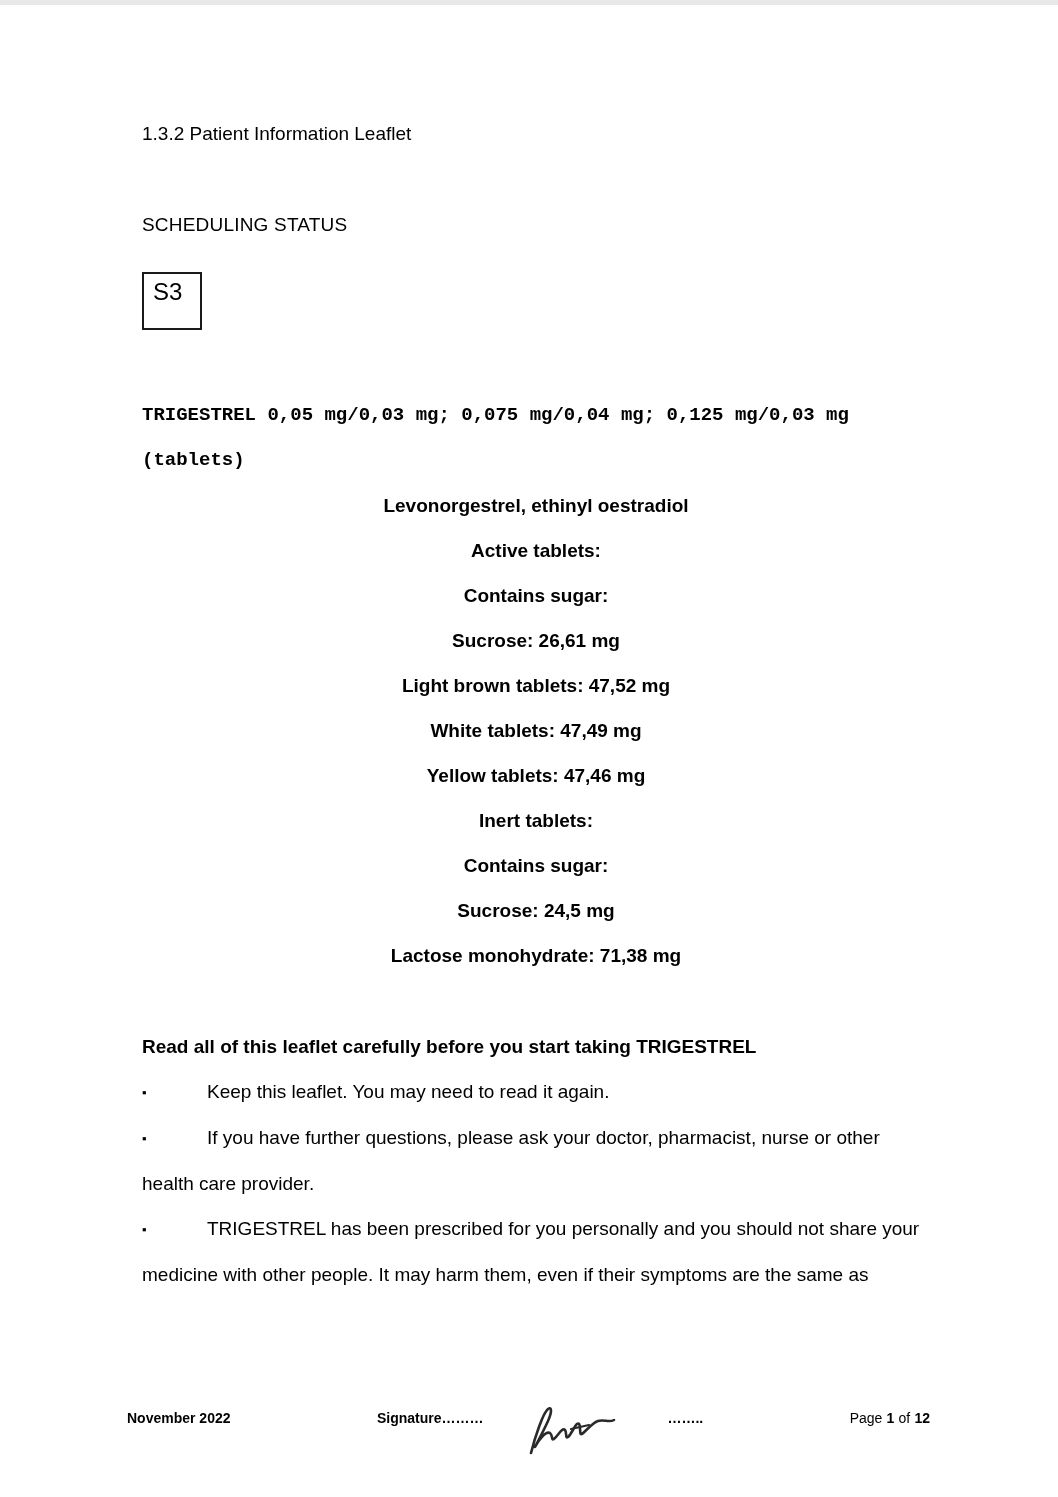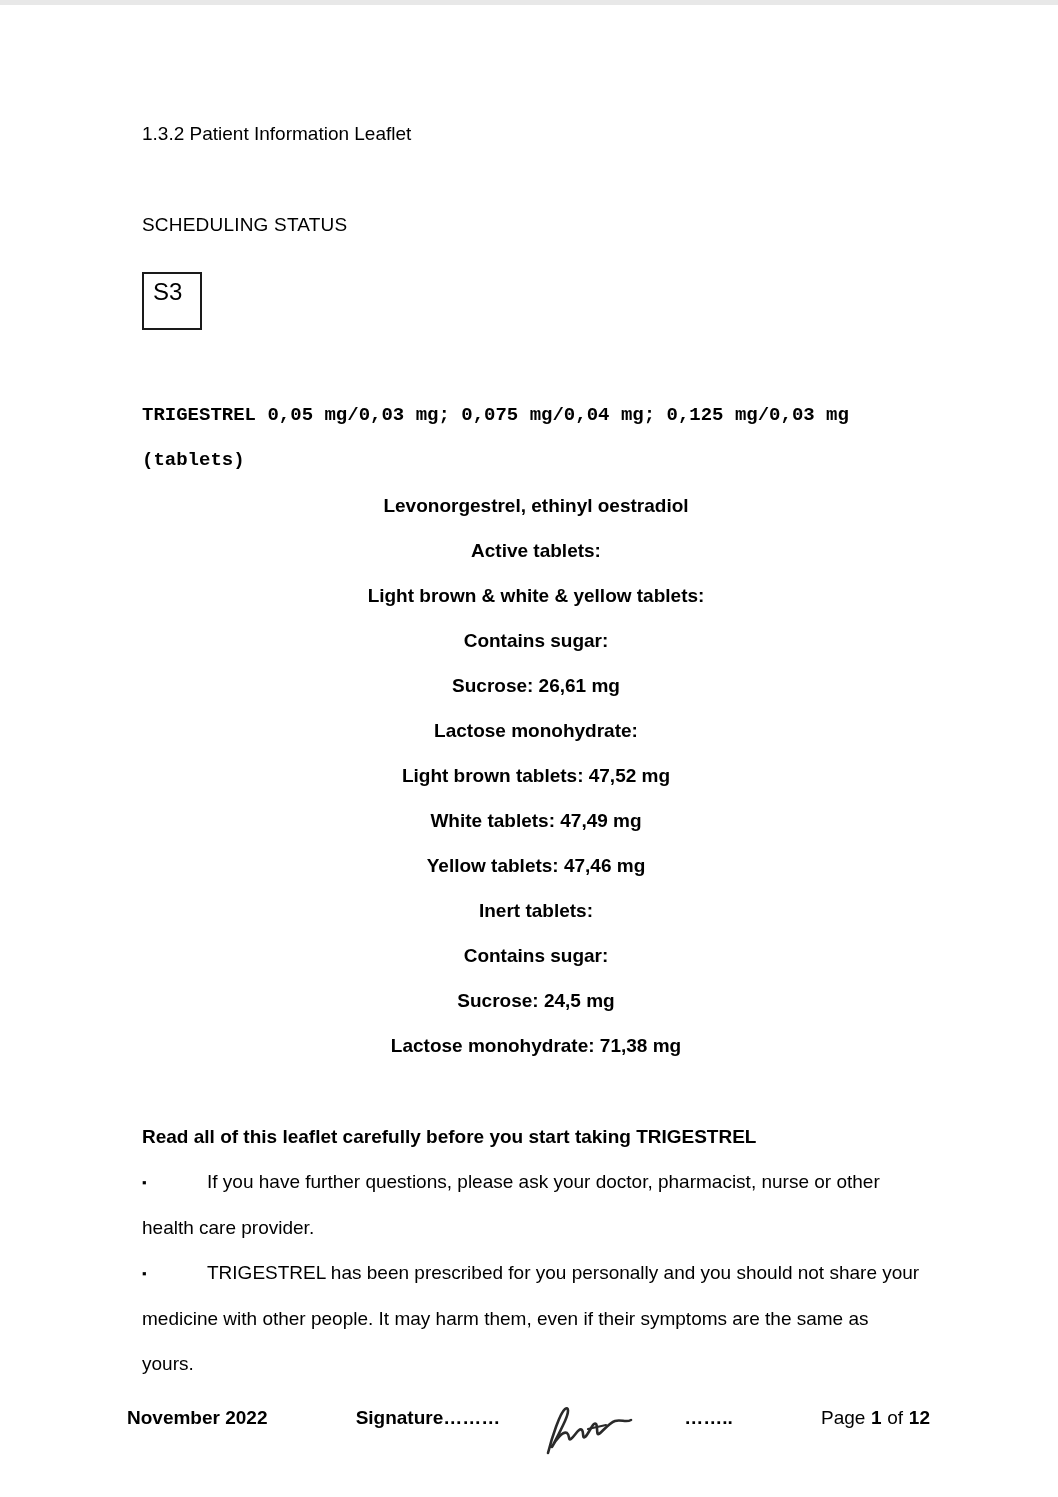--- a/index.html
+++ b/index.html
@@ -46,21 +46,21 @@
   .b-cont { display: block; }
   .footer {
     position: absolute;
     left: 127px;
     right: 128px;
     top: 1398px;
     display: flex;
     justify-content: space-between;
     align-items: baseline;
     font-weight: bold;
-    font-size: 19px;
+    font-size: 14px;
     line-height: 30px;
   }
   .footer-date { }
   .sig-group { display: flex; align-items: baseline; gap: 46px; }
   .sig-scrawl {
     width: 104px;
     height: 56px;
     vertical-align: -8px;
     margin: 0 -4px -12px -8px;
     align-self: flex-end;
@@ -80,44 +80,44 @@
     <p class="scheduling-status">SCHEDULING STATUS</p>
 
     <div class="s3-box">
       <span>S3</span>
     </div>
 
     <p class="product-title">TRIGESTREL 0,05 mg/0,03 mg; 0,075 mg/0,04 mg; 0,125 mg/0,03 mg (tablets)</p>
 
     <p class="centered-line">Levonorgestrel, ethinyl oestradiol</p>
     <p class="centered-line">Active tablets:</p>
-    <p class="centered-line">Light brown &amp; white &amp; yellow tablets:</p>
     <p class="centered-line">Contains sugar:</p>
     <p class="centered-line">Sucrose: 26,61 mg</p>
-    <p class="centered-line">Lactose monohydrate:</p>
     <p class="centered-line">Light brown tablets: 47,52 mg</p>
     <p class="centered-line">White tablets: 47,49 mg</p>
     <p class="centered-line">Yellow tablets: 47,46 mg</p>
     <p class="centered-line">Inert tablets:</p>
     <p class="centered-line">Contains sugar:</p>
     <p class="centered-line">Sucrose: 24,5 mg</p>
     <p class="centered-line">Lactose monohydrate: 71,38 mg</p>
 
     <p class="read-heading">Read all of this leaflet carefully before you start taking TRIGESTREL</p>
 
+    <div class="bullet-item">
+      <span class="bullet-marker">▪</span><span class="b-line1">Keep this leaflet. You may need to read it again.</span>
+    </div>
 
     <div class="bullet-item">
       <span class="bullet-marker">▪</span><span class="b-line1">If you have further questions, please ask your doctor, pharmacist, nurse or other</span>
       <span class="b-cont">health care provider.</span>
     </div>
 
     <div class="bullet-item">
       <span class="bullet-marker">▪</span><span class="b-line1">TRIGESTREL has been prescribed for you personally and you should not share your</span>
       <span class="b-cont">medicine with other people. It may harm them, even if their symptoms are the same as</span>
-      <span class="b-cont">yours.</span>
     </div>
 
   </div>
 
   <div class="footer">
     <span class="footer-date">November 2022</span>
 
     <span class="sig-group">
       <span>Signature………</span>
       <svg class="sig-scrawl" viewBox="0 0 104 56" fill="none" xmlns="http://www.w3.org/2000/svg">

